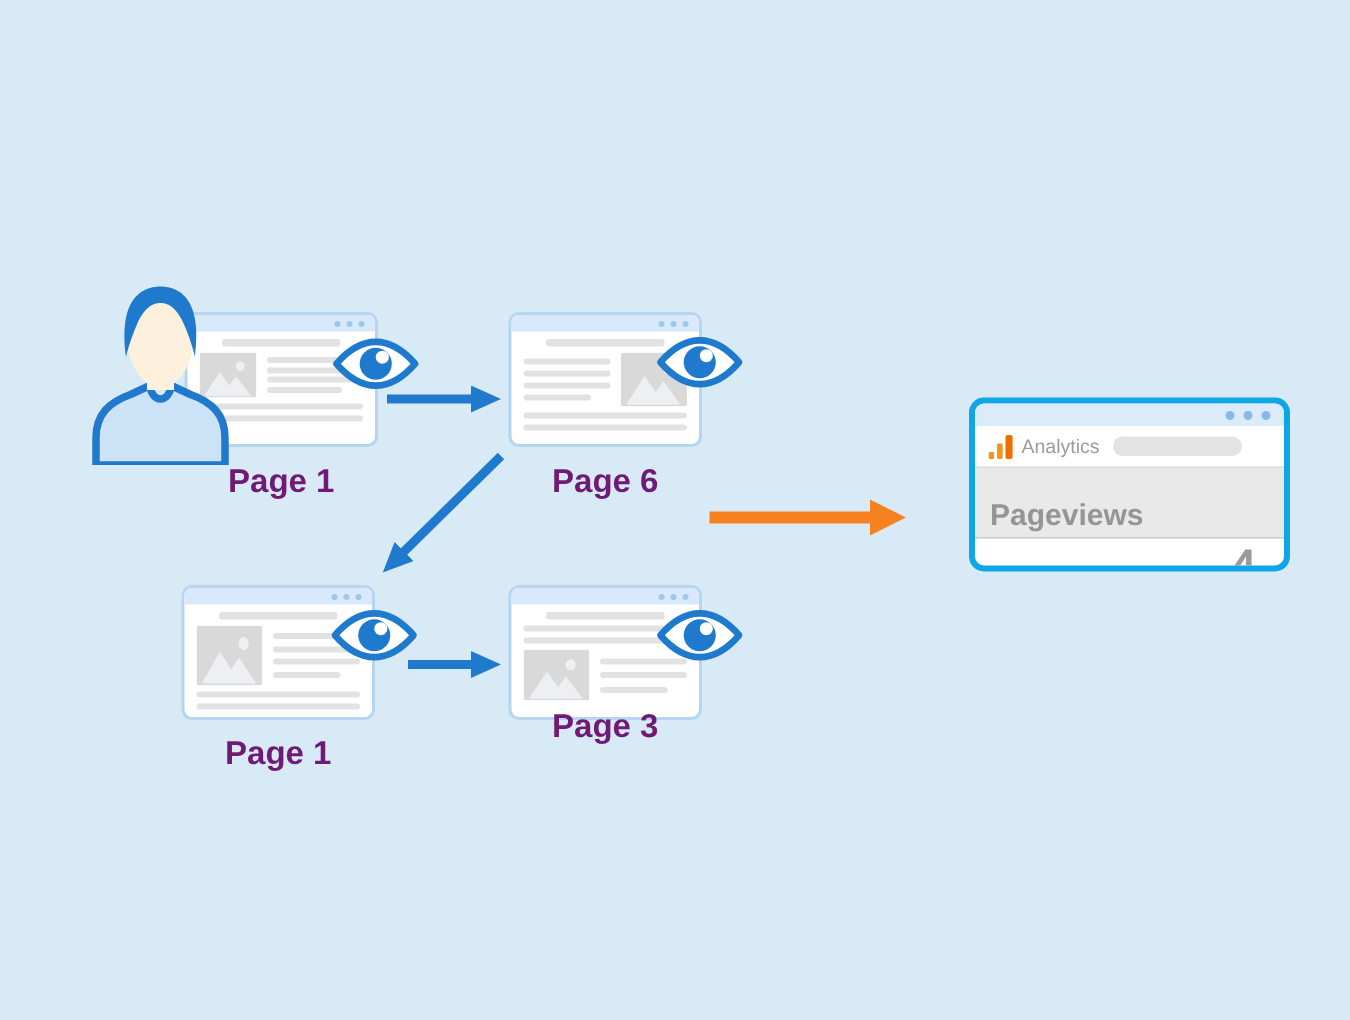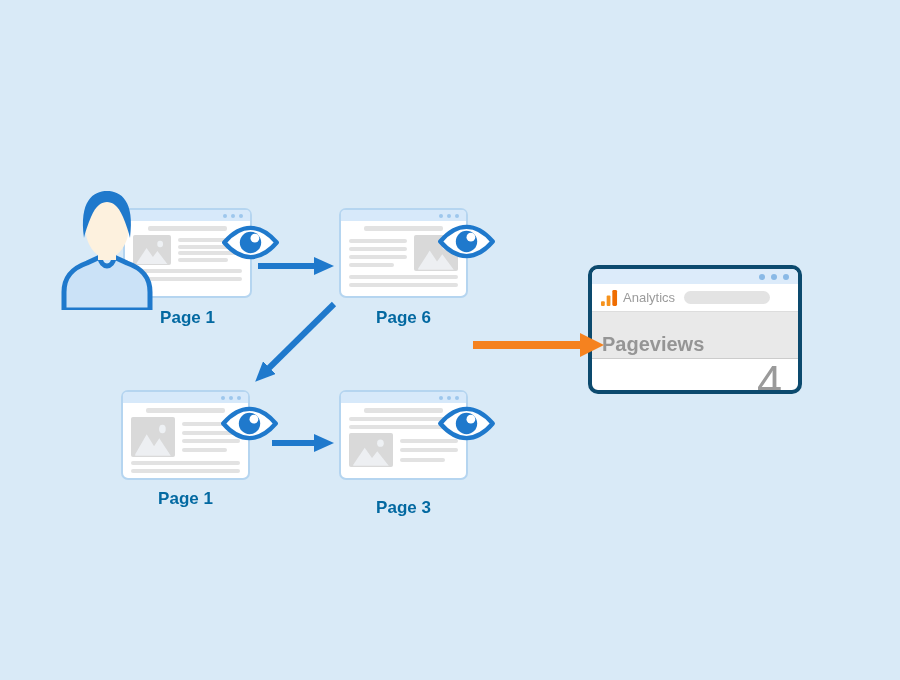--- a/index.html
+++ b/index.html
@@ -25,41 +25,41 @@
   #card1{left:123px;top:208px;}
   #card2{left:339px;top:208px;}
   #card3{left:121px;top:390px;}
   #card4{left:339px;top:390px;}
   #card1 .img-ph{width:38px;height:30px;}
   #card2 .img-ph{width:44px;height:36px;}
   #card3 .img-ph{width:44px;height:40px;}
   #card4 .img-ph{width:44px;height:34px;}
 
   
-  .page-label{position:absolute;width:129px;text-align:center;color:#0369a1;
-    font-size:17px;font-weight:bold;z-index:2;}
+  .page-label{position:absolute;width:129px;text-align:center;color:#701a75;
+    font-size:22px;font-weight:bold;z-index:2;}
   #label1{left:123px;top:308px;}
   #label2{left:339px;top:308px;}
   #label3{left:121px;top:489px;}
-  #label4{left:339px;top:498px;}
+  #label4{left:339px;top:471px;}
 
   
   .eye{position:absolute;width:59px;height:35px;z-index:5;}
   #eye1{left:221px;top:225px;}
   #eye2{left:437px;top:224px;}
   #eye3{left:220px;top:406px;}
   #eye4{left:437px;top:406px;}
   .person{position:absolute;left:60px;top:188px;width:94px;height:122px;z-index:4;}
 
   
   .arrows{position:absolute;left:0;top:0;width:900px;height:680px;z-index:3;pointer-events:none;}
 
   
-  .analytics-card{position:absolute;left:588px;top:265px;width:214px;height:129px;
-    background:#ffffff;border:4px solid #0c4a6e;border-radius:10px;box-sizing:border-box;
+  .analytics-card{position:absolute;left:646px;top:265px;width:214px;height:116px;
+    background:#ffffff;border:4px solid #0ea5e9;border-radius:10px;box-sizing:border-box;
     overflow:hidden;z-index:2;display:flex;flex-direction:column;}
   .an-titlebar{height:15px;flex:none;background:#dcebfa;display:flex;justify-content:flex-end;
     align-items:center;gap:6px;padding-right:9px;}
   .an-dot{width:6px;height:6px;border-radius:50%;background:#8ab9e6;}
   .an-logo-row{height:27px;flex:none;display:flex;align-items:center;padding:0 9px;background:#ffffff;}
   .an-logo{width:17px;height:17px;flex:none;}
   .an-name{color:#9b9b9b;font-size:13px;margin-left:5px;}
   .an-pill{margin-left:9px;width:86px;height:13px;border-radius:7px;background:#e3e3e3;flex:none;}
   .an-metric-row{height:46px;flex:none;background:#e9e9e9;border-top:1px solid #dddddd;
     border-bottom:1px solid #cccccc;display:flex;align-items:center;padding-left:10px;}

